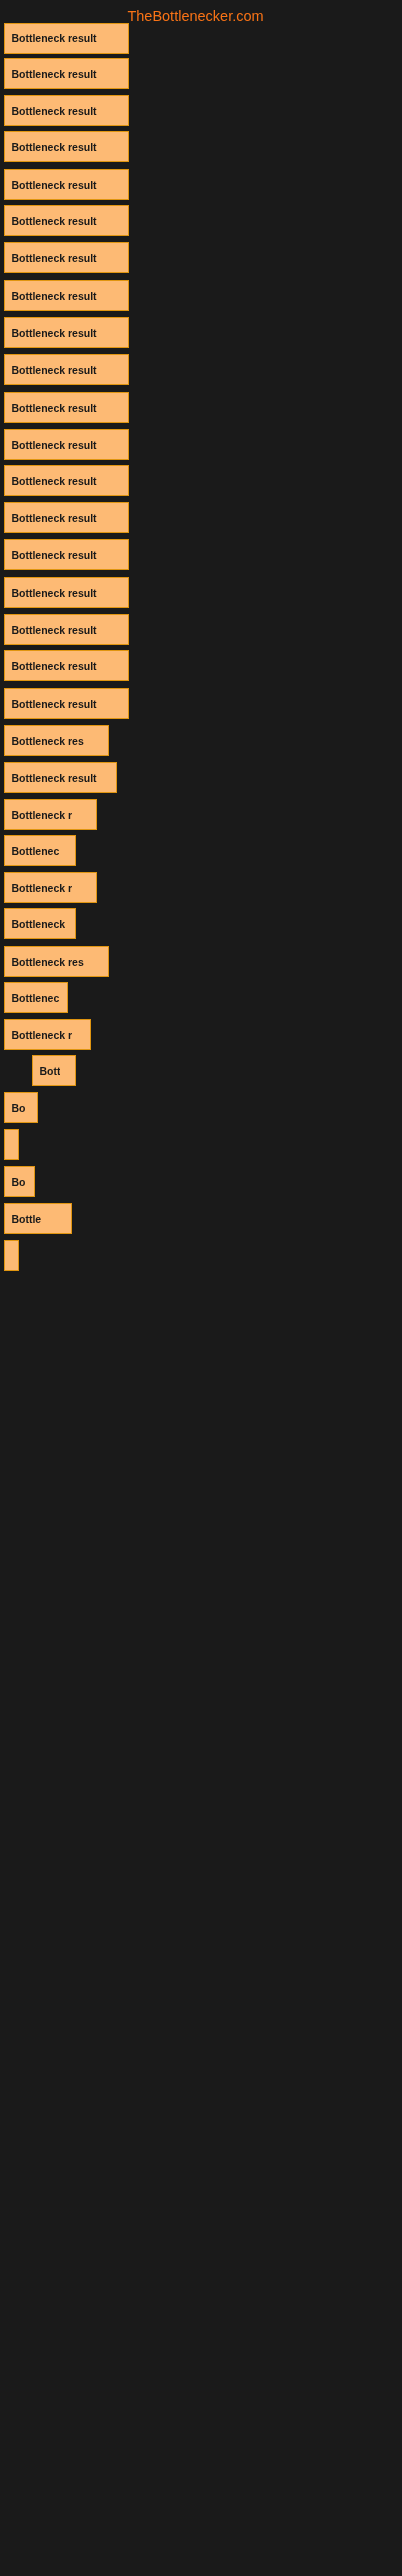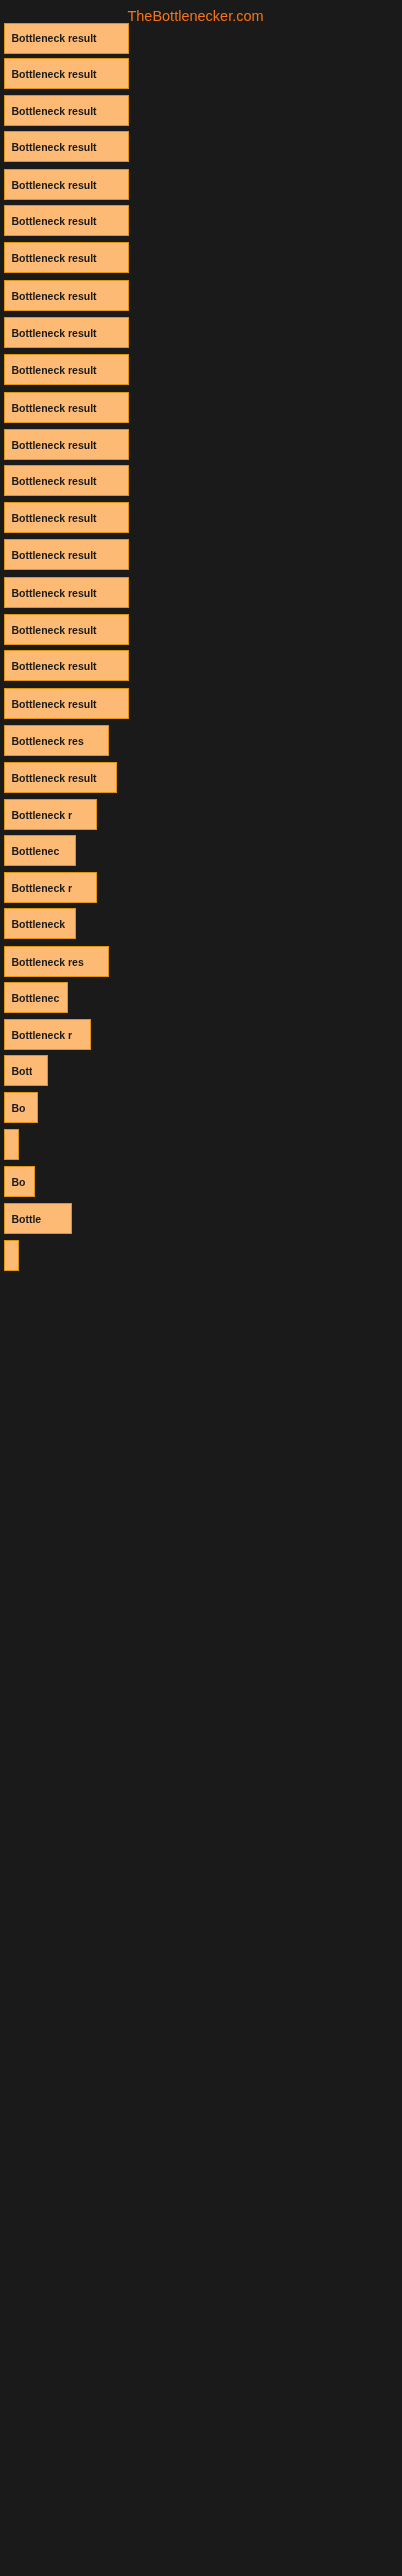--- a/index.html
+++ b/index.html
@@ -122,21 +122,21 @@
   </div>
 <div class="bottleneck-item" style="top: 946px; width: 105px;">
     <span class="bottleneck-label">Bottleneck res</span>
   </div>
 <div class="bottleneck-item" style="top: 982px; width: 64px;">
     <span class="bottleneck-label">Bottlenec</span>
   </div>
 <div class="bottleneck-item" style="top: 1019px; width: 87px;">
     <span class="bottleneck-label">Bottleneck r</span>
   </div>
-<div class="bottleneck-item" style="top: 1055px; width: 44px;">
+<div class="bottleneck-item" style="top: 1055px; width: 44px; margin-left: 28px;">
     <span class="bottleneck-label">Bott</span>
   </div>
 <div class="bottleneck-item" style="top: 1092px; width: 34px;">
     <span class="bottleneck-label">Bo</span>
   </div>
 <div class="bottleneck-item" style="top: 1129px; width: 14.5px;">
     <span class="bottleneck-label">B</span>
   </div>
 <div class="bottleneck-item" style="top: 1166px; width: 31px;">
     <span class="bottleneck-label">Bo</span>

